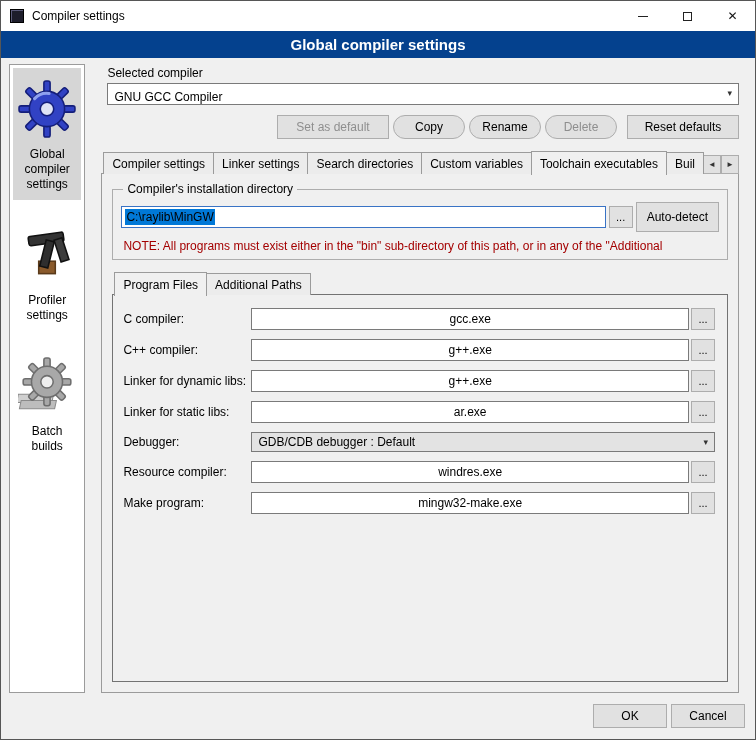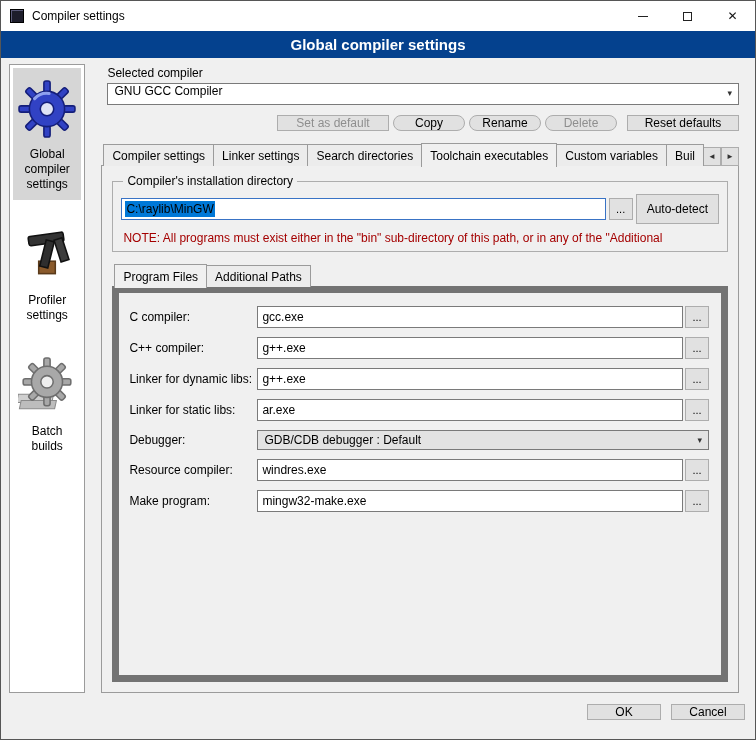--- a/index.html
+++ b/index.html
@@ -34,28 +34,28 @@
                margin:0 3px 14px 3px; cursor:default; }
   .side-item.selected { background:#d6d6d6; }
   .side-icon { width:64px; height:64px; display:flex; align-items:center; justify-content:center; }
   .side-label { text-align:center; margin-top:6px; line-height:1.25; }
 
   .content { flex:1; margin-left:10px; display:flex; flex-direction:column; padding:0 8px 0 6px; }
   .sc-label { margin:2px 0 3px 6px; }
 
   
   .combo { height:22px; background:#fff; border:1px solid #7a7a7a; position:relative;
-           display:flex; align-items:flex-start; padding:0 20px 0 6px; cursor:default; }
+           display:flex; align-items:flex-end; padding:0 20px 0 6px; cursor:default; }
   .combo.top { margin-left:6px; }
   .combo .arr { position:absolute; right:6px; top:4px; font-size:9px; color:#333; }
 
   
   .btn-row { display:flex; gap:4px; margin:10px 0 12px 0; justify-content:flex-end; align-items:center; }
   .btn { background:#e1e1e1; border:1px solid #adadad; font-family:"Liberation Sans",sans-serif;
-         font-size:12px; height:16px; padding:0 10px; cursor:default; }
+         font-size:12px; height:24px; padding:0 10px; cursor:default; }
   .btn:disabled { color:#8e8e8e; }
   .btn.w-setdef { min-width:112px; }
   .btn.w-std { min-width:72px;border-radius:12px; }
   .btn.w-reset { min-width:112px; margin-left:6px; }
 
   
   .tabstrip { display:flex; align-items:flex-end; position:relative; z-index:2; padding-left:2px; }
   .tab { padding:4px 8px 3px; background:#ececec; border:1px solid #9b9b9b; border-bottom:none;
          margin-right:-1px; white-space:nowrap; cursor:default; position:relative; }
   .tab.active { background:#f0f0f0; padding-top:5px; padding-bottom:4px; margin-bottom:-1px; z-index:3; }
@@ -71,33 +71,33 @@
   legend { padding:0 4px; margin-left:2px; }
   .dir-row { display:flex; align-items:center; gap:3px; }
   .install-input { flex:1; height:22px; border:1px solid #3973c5; background:#fff;
                    display:flex; align-items:center; padding:0 3px; cursor:text; }
   .sel-text { background:#0078d7; color:#000000; padding:1px 1px; }
   .dots-btn { width:24px; height:22px; padding:0; font-size:11px; }
   .autodetect-btn { height:30px; padding:0 10px; }
   .note { color:#a40000; margin:7px 0 2px 2px; white-space:nowrap; overflow:hidden; }
 
   .subtabs { padding-left:2px; }
-  .subpanel { border:7px solid #737373; margin-top:-1px; flex:1; padding:13px 12px 0 10px;
+  .subpanel { border:1px solid #737373; margin-top:-1px; flex:1; padding:13px 12px 0 10px;
               background:#f0f0f0; }
   .field-row { display:flex; align-items:center; margin-bottom:9px; }
   .f-label { width:128px; flex:none; }
   .f-input { flex:1; height:22px; border:1px solid #7a7a7a; padding:0 4px; background:#fff;
-             font-family:"Liberation Sans",sans-serif; font-size:12px; }
+             font-family:"Liberation Sans",sans-serif; font-size:12px;text-align:center; }
   .f-dots { width:24px; height:22px; margin-left:2px; flex:none; padding:0; font-size:11px; }
   .f-combo { flex:1; height:20px; background:#e3e3e3; border:1px solid #7a7a7a; position:relative;
              display:flex; align-items:center; padding:0 20px 0 6px; cursor:default; }
   .f-combo .arr { position:absolute; right:6px; top:4px; font-size:9px; color:#333; }
 
   
-  .footer { display:flex; justify-content:flex-end; gap:10px; padding:7px 10px 0 0; }
+  .footer { display:flex; justify-content:flex-end; gap:4px; padding:7px 10px 0 0; }
   .footer .btn { min-width:74px; }
 </style>
 </head>
 <body>
 
 <div class="titlebar">
   <div class="app-icon"></div>
   <span class="title-text">Compiler settings</span>
   <div class="win-controls">
     <button class="win-btn">
@@ -190,22 +190,22 @@
       <button class="btn w-std">Copy</button>
       <button class="btn w-std">Rename</button>
       <button class="btn w-std" disabled="">Delete</button>
       <button class="btn w-reset">Reset defaults</button>
     </div>
 
     <div class="tabstrip">
       <span class="tab">Compiler settings</span>
       <span class="tab">Linker settings</span>
       <span class="tab">Search directories</span>
+      <span class="tab">Custom variables</span>
       <span class="tab active">Toolchain executables</span>
-      <span class="tab">Custom variables</span>
       <span class="tab">Buil</span>
       <span class="tab-arrows">
         <button class="arrow-btn">◄</button>
         <button class="arrow-btn">►</button>
       </span>
     </div>
 
     <div class="tabpanel">
 
       <fieldset>

